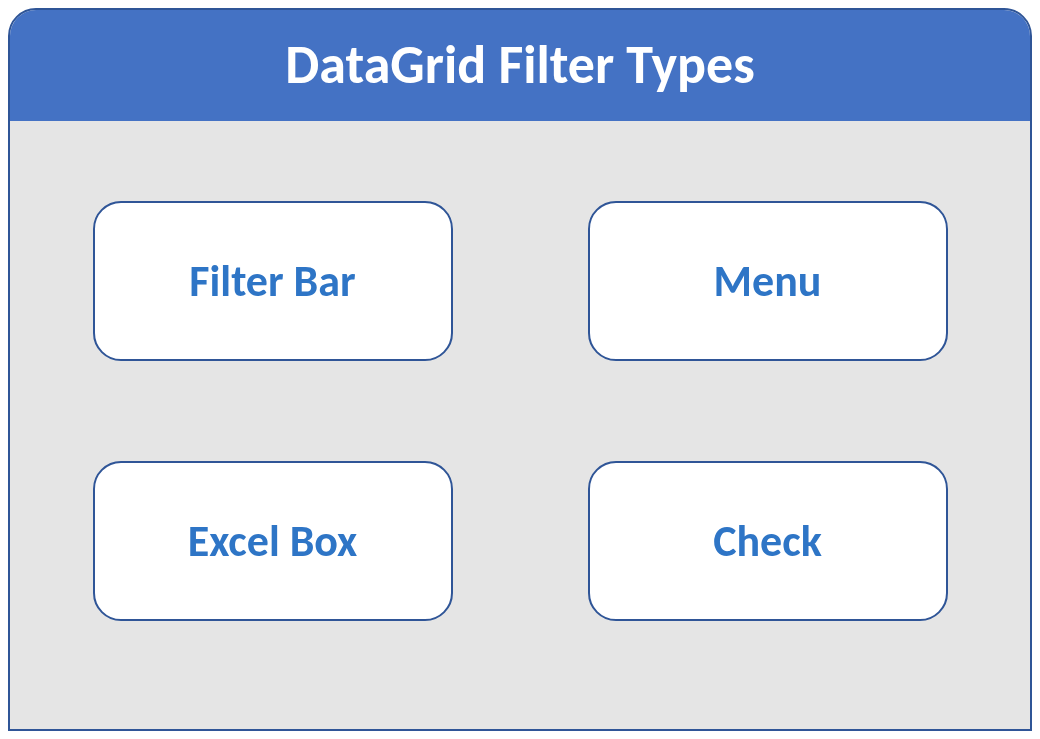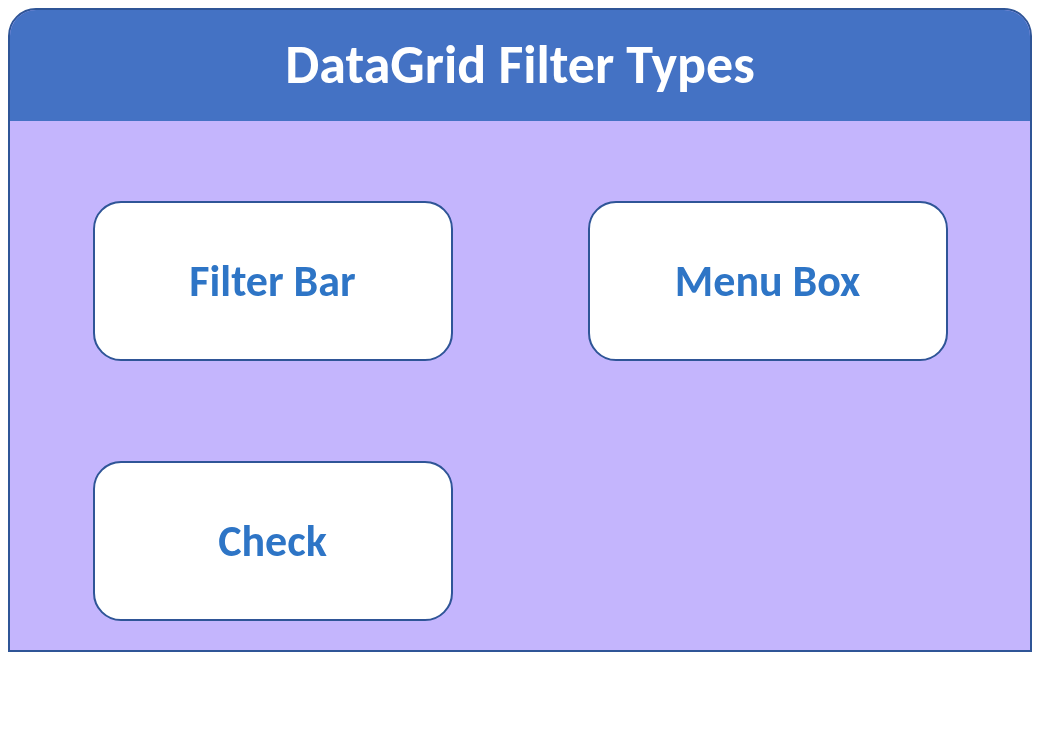--- a/index.html
+++ b/index.html
@@ -9,25 +9,25 @@
     }
     body {
       font-family: Calibri, 'Segoe UI', Arial, sans-serif;
       background: #ffffff;
       width: 1040px;
       height: 739px;
       padding: 8px;
     }
     .panel {
       width: 1024px;
-      height: 644px;
+      height: 723px;
       border: 2px solid #2f5597;
       border-radius: 28px 28px 0 0;
       overflow: hidden;
-      background: #c4b5fd;
+      background: #e5e5e5;
     }
     .panel-header {
       background: #4472c4;
       color: #ffffff;
       font-size: 54px;
       font-weight: 700;
       text-align: center;
       padding: 26px 20px;
       line-height: 1.1;
     }
@@ -61,23 +61,26 @@
 <body>
 
 <div class="panel">
   <div class="panel-header">DataGrid Filter Types</div>
   <div class="panel-body">
 
     <div class="tile">
       <span class="tile-label">Filter Bar</span>
     </div>
 
+    <div class="tile">
+      <span class="tile-label">Menu</span>
+    </div>
 
     <div class="tile">
-      <span class="tile-label">Menu Box</span>
+      <span class="tile-label">Excel Box</span>
     </div>
 
     <div class="tile">
       <span class="tile-label">Check</span>
     </div>
 
   </div>
 </div>
 
 </body></html>

